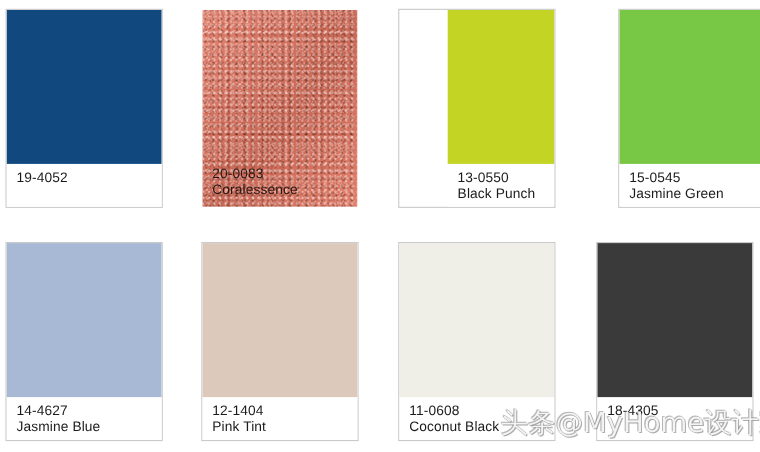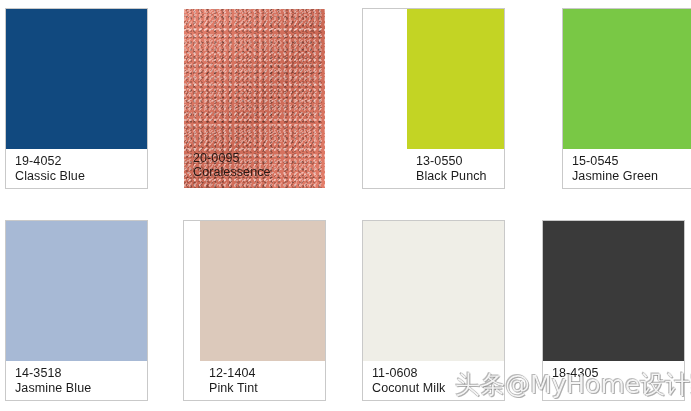--- a/index.html
+++ b/index.html
@@ -109,30 +109,29 @@
 </style>
 </head>
 <body>
 
 <div id="board">
 
   <div class="card" style="left:5px; top:8px;">
     <div class="chip" style="background:#11497f;"></div>
     <div class="label">
       <span class="code">19-4052</span>
-      <span class="cname">Classic Blue</span>
     </div>
   </div>
 
   <div class="card full-bleed" style="left:183px; top:8px;">
     <div class="chip">
       <div class="grain"></div>
     </div>
     <div class="label">
-      <span class="code">20-0095</span>
+      <span class="code">20-0083</span>
       <span class="cname">Coralessence</span>
     </div>
   </div>
 
   <div class="card" style="left:362px; top:8px;padding-left:44px;">
     <div class="chip" style="background:#c3d424;"></div>
     <div class="label">
       <span class="code">13-0550</span>
       <span class="cname">Black Punch</span>
     </div>
@@ -142,38 +141,38 @@
     <div class="chip" style="background:#79c845;"></div>
     <div class="label">
       <span class="code">15-0545</span>
       <span class="cname">Jasmine Green</span>
     </div>
   </div>
 
   <div class="card" style="left:5px; top:220px;">
     <div class="chip" style="background:#a7b9d5;"></div>
     <div class="label">
-      <span class="code">14-3518</span>
+      <span class="code">14-4627</span>
       <span class="cname">Jasmine Blue</span>
     </div>
   </div>
 
-  <div class="card" style="left:183px; top:220px;padding-left:16px;">
+  <div class="card" style="left:183px; top:220px;">
     <div class="chip" style="background:#dcc9bb;"></div>
     <div class="label">
       <span class="code">12-1404</span>
       <span class="cname">Pink Tint</span>
     </div>
   </div>
 
   <div class="card" style="left:362px; top:220px;justify-content:center;">
     <div class="chip" style="background:#efeee7;"></div>
     <div class="label">
       <span class="code">11-0608</span>
-      <span class="cname">Coconut Milk</span>
+      <span class="cname">Coconut Black</span>
     </div>
   </div>
 
   <div class="card" style="left:542px; top:220px;">
     <div class="chip" style="background:#3a3a3a;"></div>
     <div class="label">
       <span class="code">18-4305</span>
     </div>
   </div>
 

